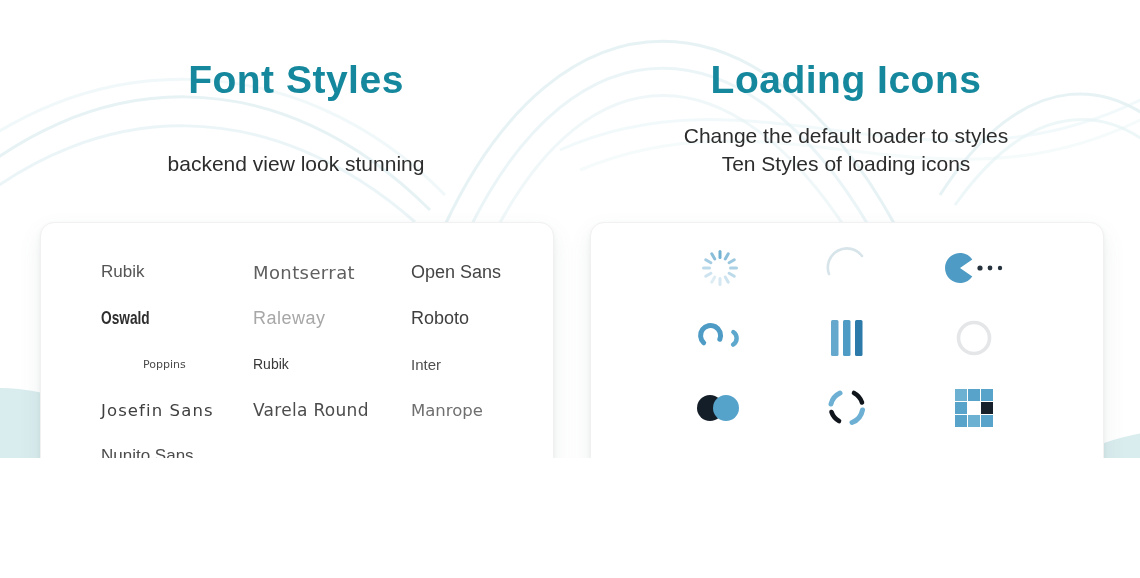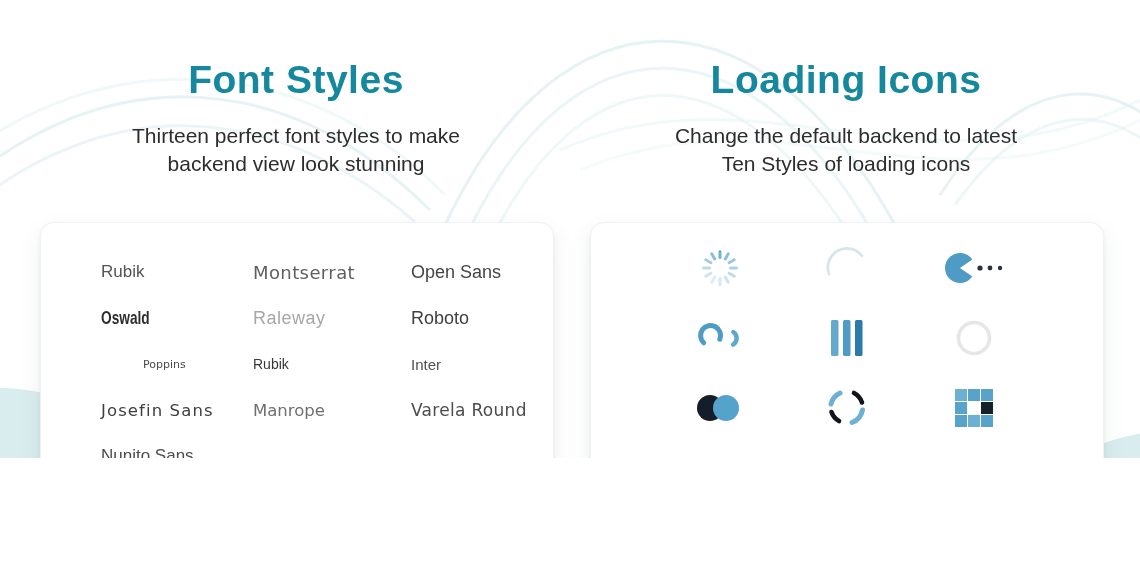--- a/index.html
+++ b/index.html
@@ -73,47 +73,47 @@
       <path d="M580 170 C 780 85, 940 225, 1150 115" opacity=".35"></path>
     </g>
   </svg>
 
   <div class="blob blob-left"></div>
   <div class="blob blob-right"></div>
 
   <div class="col col-left">
     <h1 class="title">Font Styles</h1>
     <div class="subtitle">
-      <span>Thirteen perfect font styles to make</span><br>
+      <br>
       <span>backend view look stunning</span>
     </div>
   </div>
 
   <div class="card card-left">
     <div class="font-grid">
       <div class="font-item f-lato">Rubik</div>
       <div class="font-item f-montserrat">Montserrat</div>
       <div class="font-item f-opensans">Open Sans</div>
       <div class="font-item"><span class="f-oswald">Oswald</span></div>
       <div class="font-item f-raleway">Raleway</div>
       <div class="font-item f-roboto">Roboto</div>
       <div class="font-item f-poppins">Poppins</div>
       <div class="font-item f-rubik">Rubik</div>
       <div class="font-item f-inter">Inter</div>
       <div class="font-item f-josefin">Josefin Sans</div>
+      <div class="font-item f-varela">Varela Round</div>
       <div class="font-item f-manrope">Manrope</div>
-      <div class="font-item f-varela">Varela Round</div>
       <div class="font-item f-nunito">Nunito Sans</div>
     </div>
   </div>
 
   <div class="col col-right">
     <h1 class="title">Loading Icons</h1>
     <div class="subtitle">
-      <span>Change the default backend to latest</span><br>
+      <span>Change the default loader to styles</span><br>
       <span>Ten Styles of loading icons</span>
     </div>
   </div>
 
   <div class="card card-right">
     <div class="loader-grid">
 
       <span class="loader-cell" aria-label="tick-spinner">
         <svg width="40" height="40" viewBox="0 0 40 40">
           <g fill="#5aa3ca">

